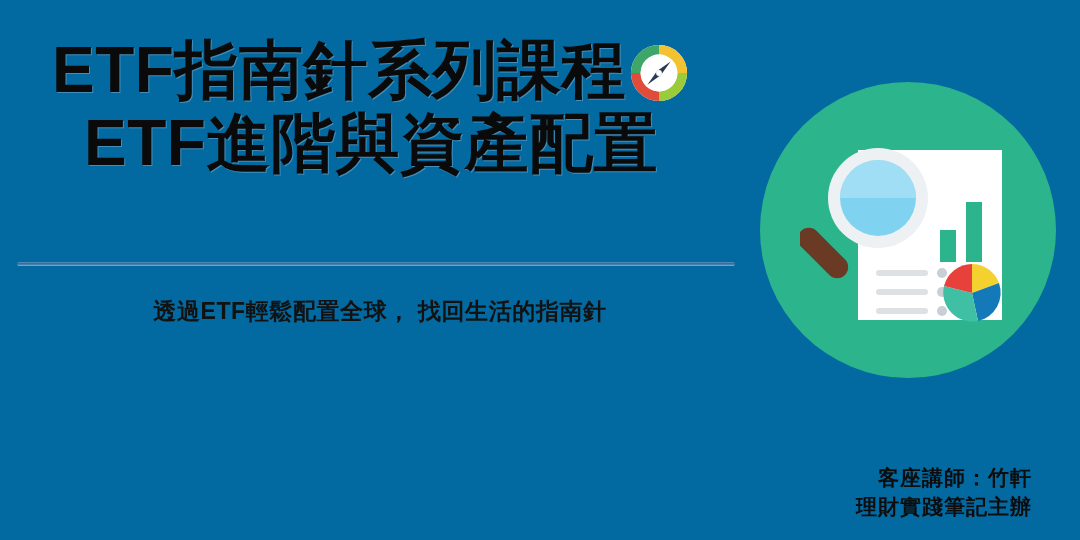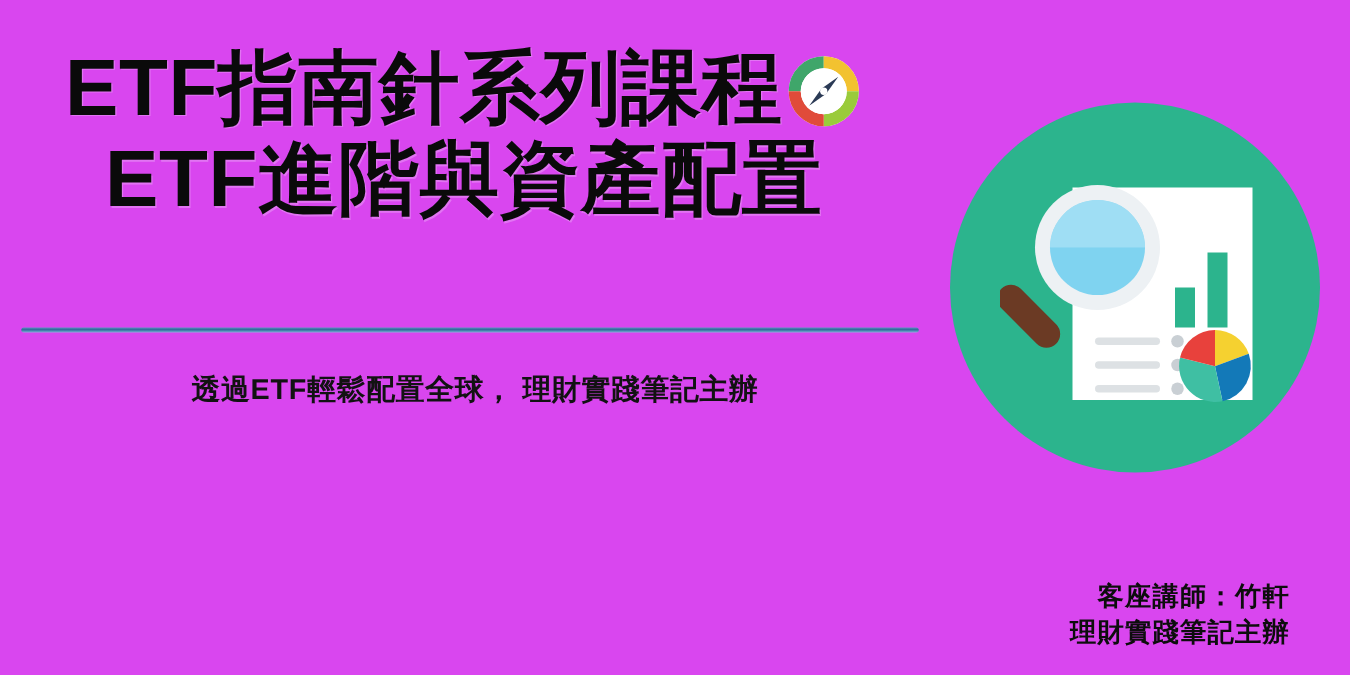--- a/index.html
+++ b/index.html
@@ -5,21 +5,21 @@
   html, body {
     margin: 0;
     padding: 0;
     background: #ffffff;
   }
   #banner {
     position: relative;
     width: 1080px;
     height: 540px;
     overflow: hidden;
-    background: #d946ef;
+    background: #0369a1;
     font-family: "Liberation Sans", "DejaVu Sans", sans-serif;
   }
 
   
   .deco-circle {
     position: absolute;
     left: 760px;
     top: 82px;
     width: 296px;
     height: 296px;
@@ -166,20 +166,20 @@
         </svg>
       </span>
     </div>
     <div class="title-row line2">
       <span class="title-text">ETF進階與資產配置</span>
     </div>
   </div>
 
   <div class="divider"></div>
 
-  <div class="subtitle">透過ETF輕鬆配置全球，  理財實踐筆記主辦</div>
+  <div class="subtitle">透過ETF輕鬆配置全球，  找回生活的指南針</div>
 
   <div class="credits">
     <div>客座講師：竹軒</div>
     <div>理財實踐筆記主辦</div>
   </div>
 
 </div>
 
 </body></html>

